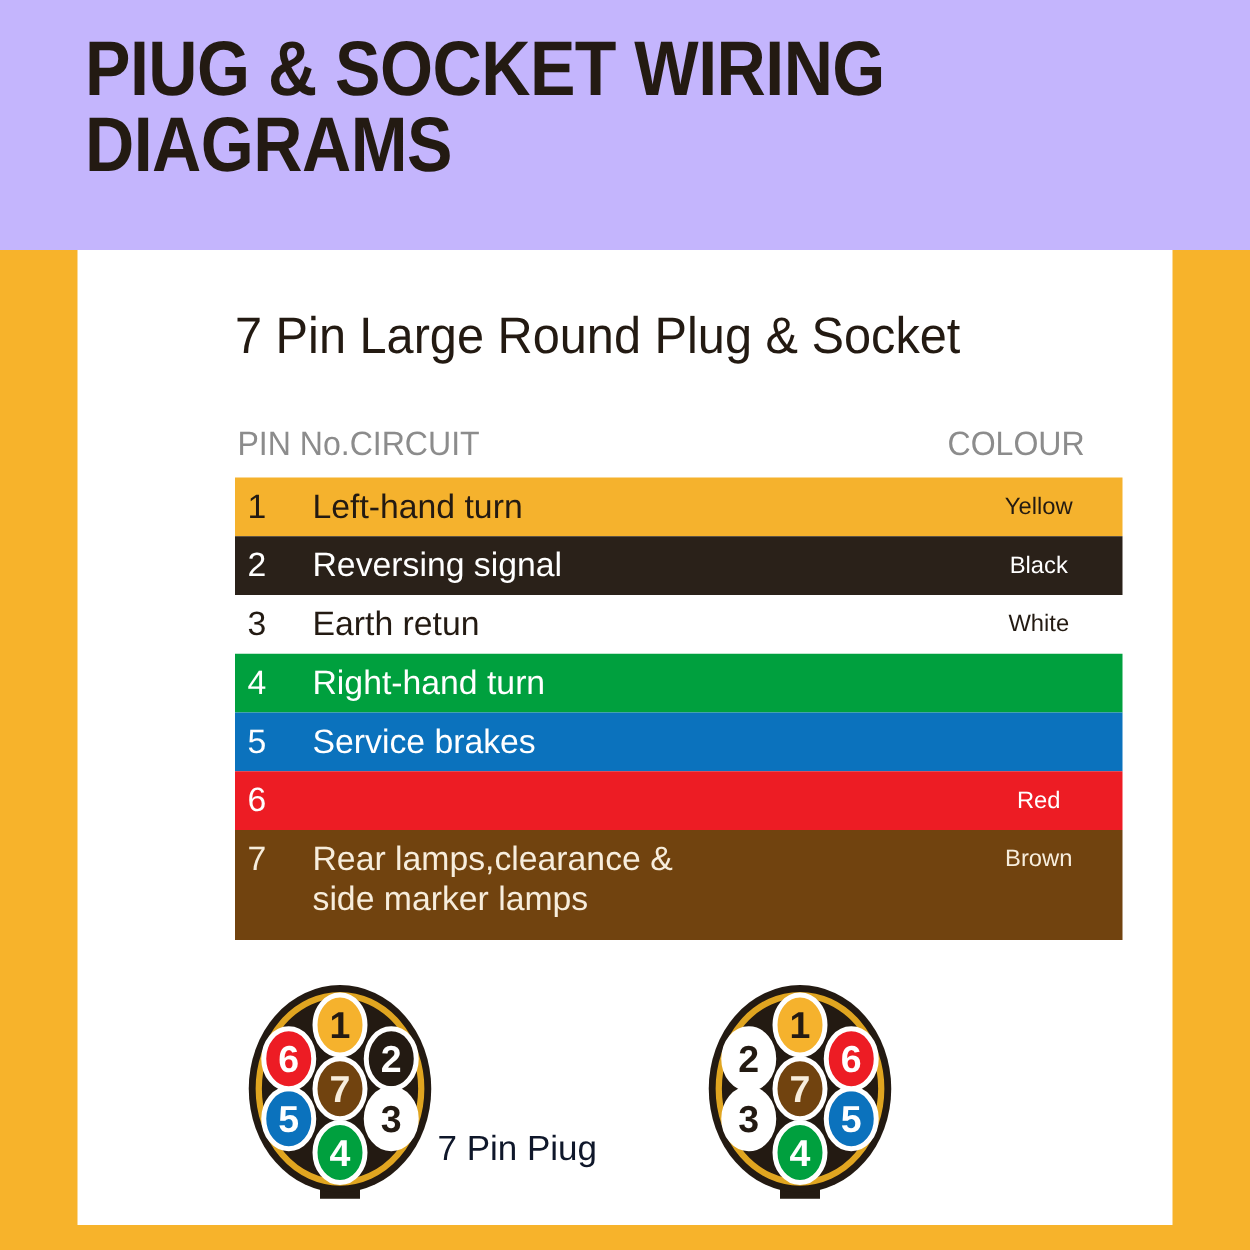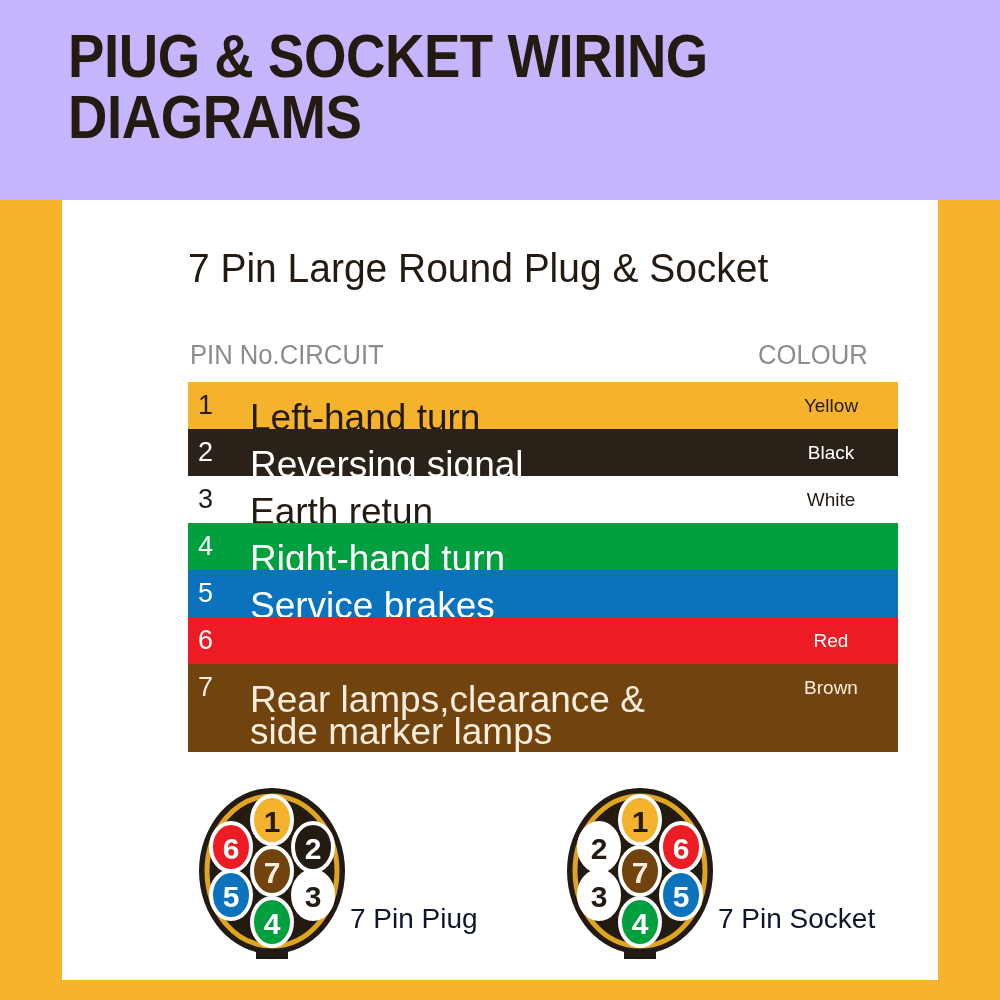--- a/index.html
+++ b/index.html
@@ -117,23 +117,23 @@
     left: 10px;
     top: 7px;
     width: 34px;
     text-align: left;
     font-size: 27px;
     line-height: 33px;
   }
   .cell-circuit {
     position: absolute;
     left: 62px;
-    top: 20px;
+    top: 7px;
     width: 520px;
-    font-size: 37px;
+    font-size: 27px;
     line-height: 32px;
     white-space: pre-line;
   }
   .cell-colour {
     position: absolute;
     left: 580px;
     top: 7px;
     width: 126px;
     text-align: center;
     font-size: 19px;
@@ -303,18 +303,17 @@
               </g>
               <g>
                 <ellipse cx="141" cy="72" rx="20" ry="24" fill="#ED1C24" stroke="#FFFFFF" stroke-width="4"></ellipse>
                 <text x="141" y="73" class="pin-label" fill="#FFFFFF">6</text>
               </g>
               <g>
                 <ellipse cx="100" cy="96" rx="20" ry="24" fill="#71430F" stroke="#FFFFFF" stroke-width="4"></ellipse>
                 <text x="100" y="97" class="pin-label" fill="#F7EDDC">7</text>
               </g>
             </svg></div>
-        <div class="conn-caption">7 Pin Socket</div>
       </div>
 
     </div>
   </div>
 </div>
 
 </body></html>

